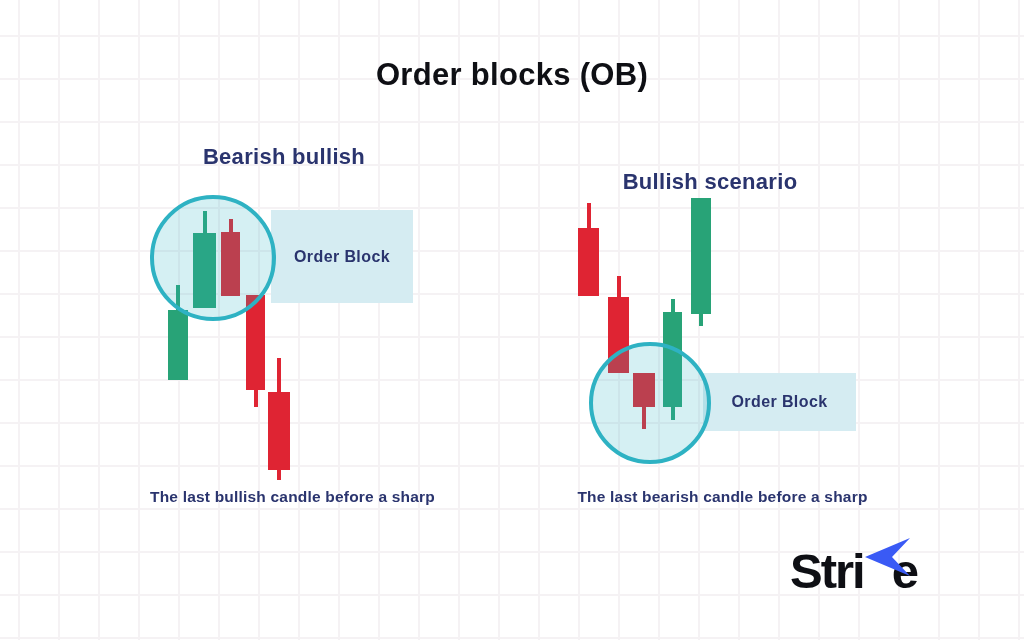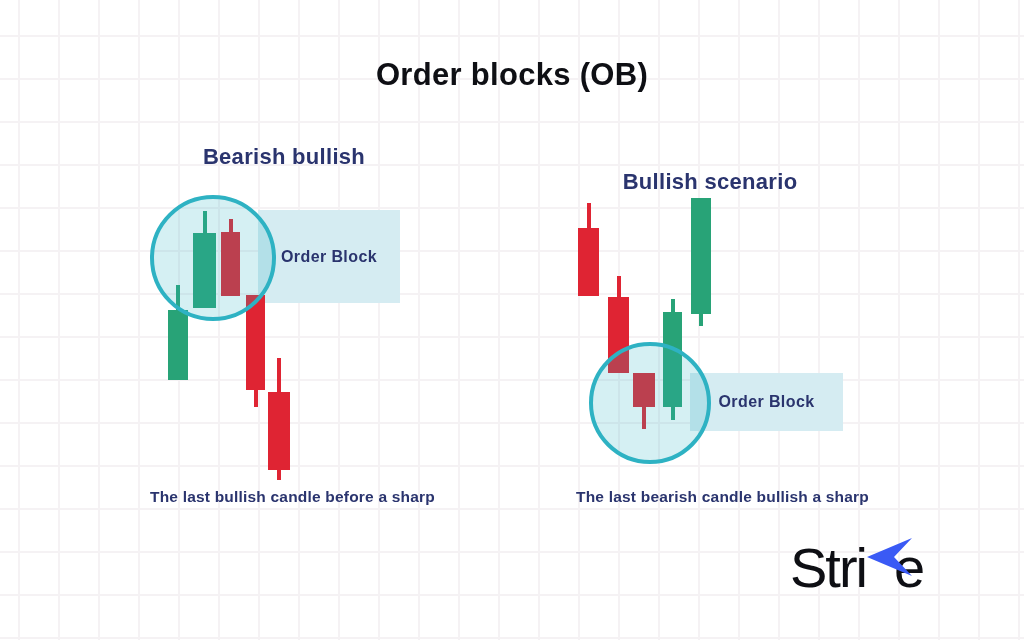--- a/index.html
+++ b/index.html
@@ -37,20 +37,21 @@
   }
   .heading-left  { left: 134px; }
   .heading-right { left: 560px; margin-top: 25px; }
   .chart-layer { position: absolute; left: 0; top: 0; width: 100%; height: 100%; }
   .zone {
     position: absolute;
     background: var(--zone-fill, #d5ecf2);
     display: flex;
     align-items: center;
     justify-content: center;
+    margin-left: 13px;
   }
   .zone-label {
     font-size: 16px;
     font-weight: bold;
     letter-spacing: 0.4px;
     color: var(--navy, #2a346e);
   }
   .wick, .body { position: absolute; }
   .bullish-el { background: var(--green, #28a377); }
   .bearish-el { background: var(--red, #df2433); }
@@ -72,22 +73,22 @@
   }
   .caption-left  { left: 130px; }
   .caption-right { left: 560px; }
   .logo {
     position: absolute;
     left: 790px; top: 538px;
     display: flex;
     align-items: flex-end;
   }
   .logo-txt {
-    font-size: 56px;
-    font-weight: normal;
+    font-size: 49px;
+    font-weight: bold;
     line-height: 1;
     letter-spacing: -2px;
     color: var(--title-black, #0e0f14);
   }
   .logo-arrow {
     width: 45px; height: 38px;
     margin: 0 -18px 20px 1px;
     position: relative;
     z-index: 2;
     fill: var(--logo-blue, #3a5af5);
@@ -134,21 +135,21 @@
       <div class="body bullish-el" style="left: 663px; top: 312px; width: 19px; height: 95px;"></div>
       <div class="wick bullish-el" style="left: 699px; top: 198px; width: 4px; height: 128px;"></div>
       <div class="body bullish-el" style="left: 691px; top: 198px; width: 20px; height: 116px;"></div>
       <div class="highlight-circle" style="left: 589px; top: 342px; width: 122px; height: 122px;"></div>
     </div>
 
   <div class="caption caption-left">
     <div>The last bullish candle before a sharp</div>
   </div>
   <div class="caption caption-right">
-    <div>The last bearish candle bullish a sharp</div>
+    <div>The last bearish candle before a sharp</div>
   </div>
 
   <div class="logo">
     <span class="logo-txt">Stri</span>
     <svg class="logo-arrow" viewBox="0 0 45 38" aria-hidden="true">
       <polygon points="45,0 0,19 45,38 27,19"></polygon>
     </svg>
     <span class="logo-txt logo-e">e</span>
   </div>
 

